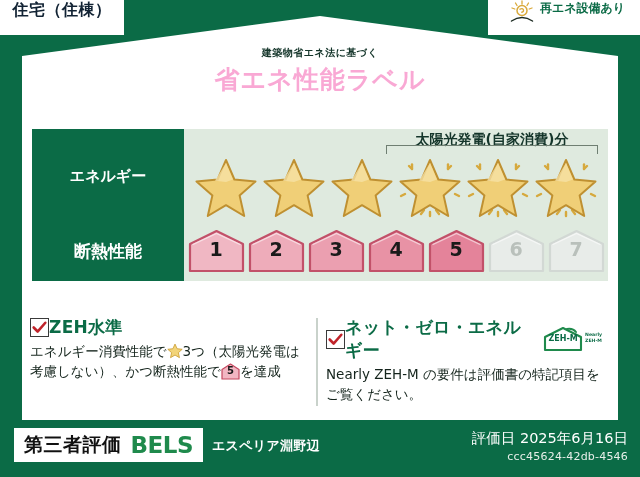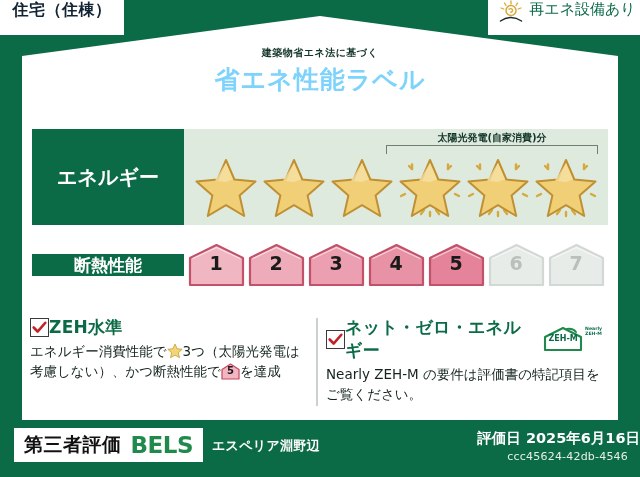--- a/index.html
+++ b/index.html
@@ -11,50 +11,50 @@
   #label-root{position:relative;width:640px;height:477px;background:#0b6b46;}
 
   
   .badge{
     position:absolute;background:#ffffff;display:flex;
     justify-content:center;box-sizing:border-box;
   }
   #badge-dwelling{left:0;top:0;width:124px;height:35px;}
   #badge-dwelling .btxt{font-size:16px;font-weight:bold;color:#123; letter-spacing:.5px;}
   #badge-renew{right:0;top:0;width:152px;height:35px;gap:5px;padding-left:6px;}
-  #badge-renew .btxt{font-size:15px;font-weight:normal;color:#0b6b46;}
+  #badge-renew .btxt{font-size:12px;font-weight:bold;color:#0b6b46;}
   .sun-icon{width:26px;height:24px;flex:0 0 auto;}
 
   
   #sheet{
     position:absolute;left:22px;top:16px;width:596px;height:404px;
     background:#ffffff;
     clip-path:polygon(0 40px, 298px 0, 596px 40px, 596px 404px, 0 404px);
   }
 
   #title-block{position:absolute;left:0;top:46px;width:596px;text-align:center;}
   #title-sub{font-size:10px;font-weight:bold;color:#14352a;letter-spacing:.5px;}
-  #title-main{font-size:25px;font-weight:bold;color:#7dd3fc;letter-spacing:1px;margin-top:3px;}
+  #title-main{font-size:25px;font-weight:bold;color:#f9a8d4;letter-spacing:1px;margin-top:3px;}
 
   
   .row{position:absolute;left:32px;width:576px;display:flex;}
   #row-energy{top:129px;height:96px;}
-  #row-insul{top:235px;height:60px;align-items:center;}
+  #row-insul{top:221px;height:60px;}
   .row-label{
     flex:0 0 152px;background:#0b6b46;color:#fff;display:flex;flex-direction:column;
     align-items:center;justify-content:center;font-weight:bold;line-height:1.32;
   }
-  #row-energy .row-label{font-size:20px;}
+  #row-energy .row-label{font-size:15px;}
   #row-insul .row-label{font-size:17px;}
   .row-body{flex:1 1 auto;background:#dfeadf;position:relative;}
 
   
   #solar-note{
     position:absolute;right:8px;top:2px;width:216px;text-align:center;
-    font-size:10px;font-weight:bold;color:#14352a;
+    font-size:14px;font-weight:bold;color:#14352a;
   }
   #solar-bracket{
     position:absolute;right:10px;top:16px;width:212px;height:9px;
     border:1.6px solid #6f7f72;border-bottom:none;box-sizing:border-box;
   }
 
   
   #stars{position:absolute;left:0;top:20px;width:100%;height:72px;display:flex;
     align-items:center;justify-content:center;gap:2px;}
   .star-wrap{position:relative;width:66px;height:66px;flex:0 0 auto;}
@@ -80,37 +80,37 @@
   .checkbox{
     width:19px;height:19px;border:1.6px solid #3a3a3a;background:#fff;
     flex:0 0 auto;position:relative;box-sizing:border-box;
   }
   .claim-title{font-size:17px;font-weight:bold;color:#0b6b46;letter-spacing:.3px;}
   .claim-body{margin-top:3px;font-size:13.5px;color:#14241c;line-height:1.48;}
   .inline-star{display:inline-block;vertical-align:-3px;width:16px;height:16px;}
   .inline-house{display:inline-block;vertical-align:-4px;width:19px;height:17px;position:relative;}
   .inline-house .n{position:absolute;left:0;top:3px;width:100%;text-align:center;
     font-size:10px;font-weight:bold;color:#1a1a1a;line-height:1;}
-  #zehm-logo{display:inline-flex;align-items:flex-start;gap:1px;vertical-align:-7px;margin-left:16px;}
+  #zehm-logo{display:inline-flex;align-items:center;gap:1px;vertical-align:-7px;margin-left:16px;}
   #zehm-sub{font-size:4.6px;font-weight:bold;color:#0b6b46;line-height:1.15;text-align:left;
     padding-bottom:3px;}
 
   #divider{position:absolute;left:316px;top:318px;width:1.5px;height:88px;background:#c9d2cb;}
 
   
   #footer{position:absolute;left:0;top:424px;width:640px;height:53px;}
   #bels-plate{
     position:absolute;left:14px;top:4px;height:34px;background:#fff;
     display:flex;align-items:center;gap:9px;padding:0 10px;box-sizing:border-box;
   }
   #bels-third{font-size:19px;font-weight:bold;color:#111;letter-spacing:.5px;}
   #bels-word{font-size:23px;font-weight:bold;color:#1f8a4c;letter-spacing:-.5px;}
   #property-name{position:absolute;left:212px;top:13px;font-size:13px;color:#fff;
     letter-spacing:.3px;font-weight:bold;}
-  #eval-date{position:absolute;right:0;top:5px;font-size:14.5px;font-weight:bold;color:#fff;}
+  #eval-date{position:absolute;right:12px;top:5px;font-size:14.5px;font-weight:normal;color:#fff;}
   #eval-id{position:absolute;right:12px;top:26px;font-size:11px;color:#e7efe9;letter-spacing:.2px;}
 </style>
 </head>
 <body>
 
 <div id="label-root">
 
   <div class="badge" id="badge-dwelling">
     <span class="btxt">住宅（住棟）</span>
   </div>

